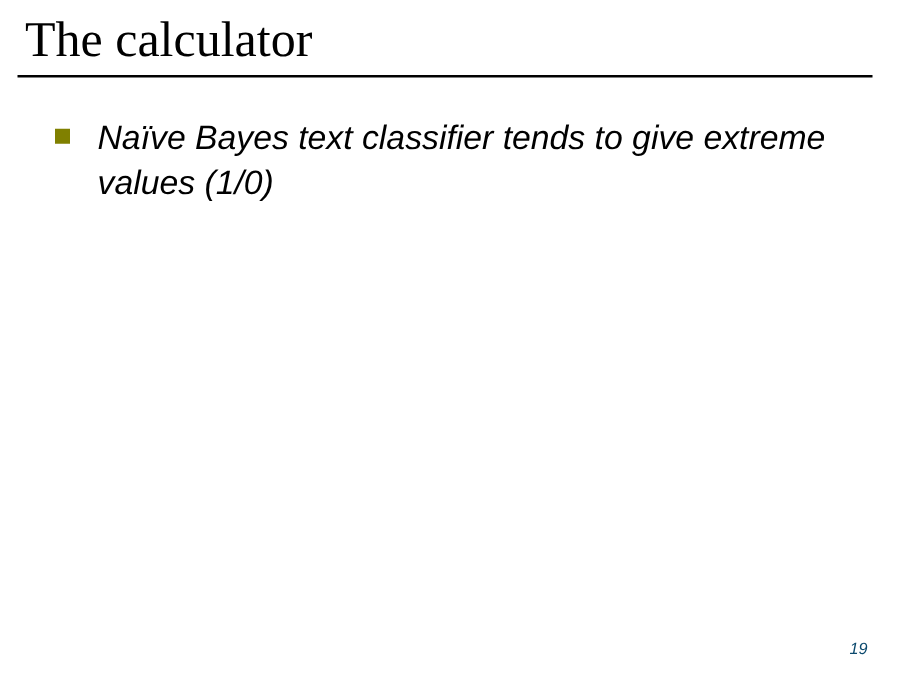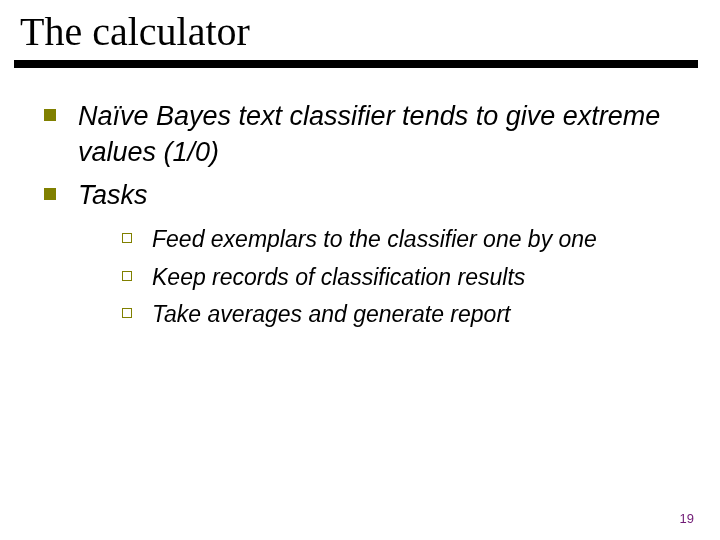--- a/index.html
+++ b/index.html
@@ -14,21 +14,21 @@
     overflow: hidden;
   }
   .slide {
     box-sizing: border-box;
     width: 720px;
     height: 540px;
     padding: 8px 28px 20px 14px;
     position: relative;
   }
   .title-wrap {
-    border-bottom: 8px solid #000000;
+    border-bottom: 2px solid #000000;
     padding: 2px 0 6px 6px;
     margin-bottom: 30px;
     width: 100%;
   }
   .title {
     font-family: Georgia, "Times New Roman", Times, serif;
     font-size: 40px;
     font-weight: 400;
     color: #000;
     line-height: 1.1;
@@ -76,47 +76,34 @@
     height: 10px;
     border: 1.5px solid #808000;
     box-sizing: border-box;
     background: transparent;
   }
   .pagenum {
     position: absolute;
     right: 26px;
     bottom: 14px;
     font-size: 13px;
-    color: #701a75;
+    color: #0c4a6e;
+    font-style: italic;
   }
 </style>
 </head>
 <body>
 
 <div class="slide">
 
   <div class="title-wrap">
     <div class="title">The calculator</div>
   </div>
 
   <ul class="bullets">
     <li>
       <span>Naïve Bayes text classifier tends to give extreme values (1/0)</span>
     </li>
-    <li>
-      <span>Tasks</span>
-      <ul class="sub">
-        <li>
-          <span>Feed exemplars to the classifier one by one</span>
-        </li>
-        <li>
-          <span>Keep records of classification results</span>
-        </li>
-        <li>
-          <span>Take averages and generate report</span>
-        </li>
-      </ul>
-    </li>
   </ul>
 
   <div class="pagenum">19</div>
 
 </div>
 
 </body></html>

